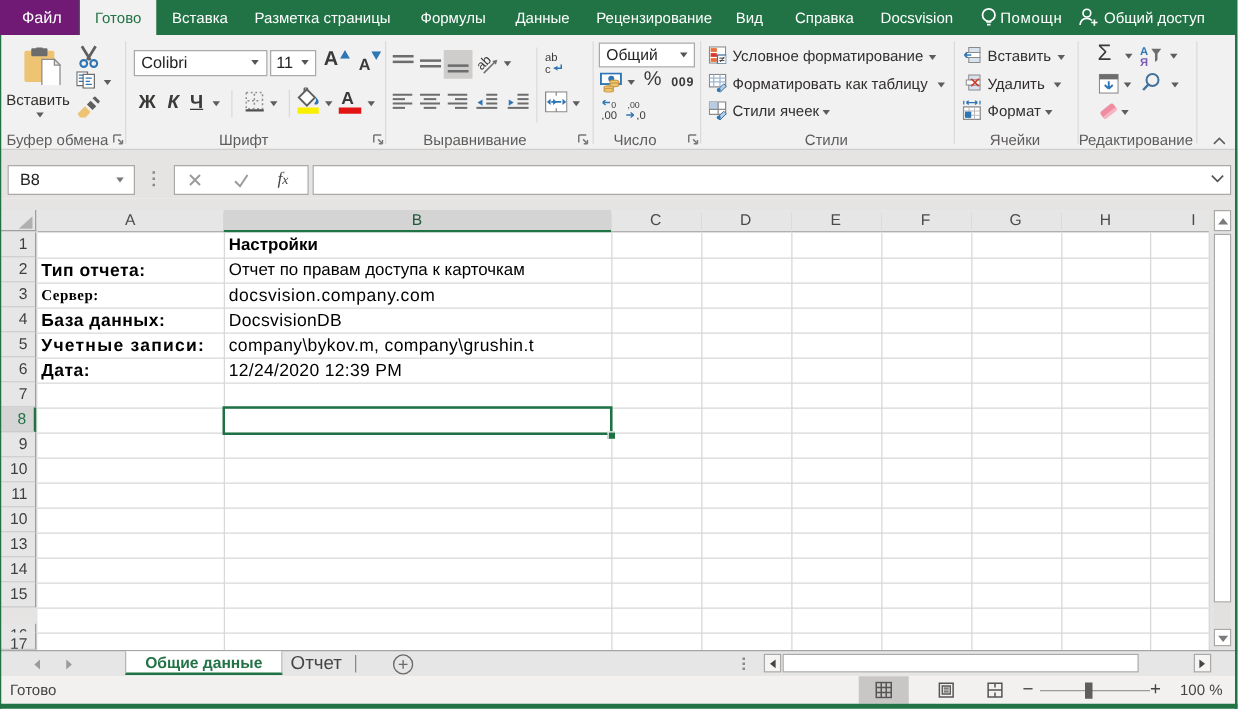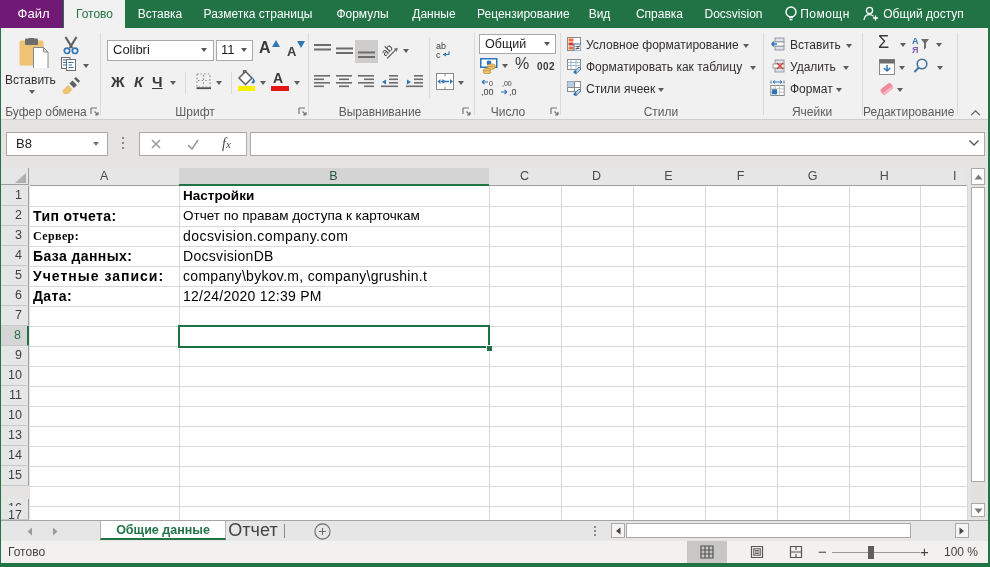--- a/index.html
+++ b/index.html
@@ -230,21 +230,21 @@
 <circle cx="9" cy="5" r="2.4" fill="#2e75b5"></circle>
 <g stroke="#c99c45" fill="#efc472">
         <ellipse cx="11.5" cy="7.5" rx="3.6" ry="1.5"></ellipse>
         <ellipse cx="11.5" cy="9.8" rx="3.6" ry="1.5"></ellipse>
         <ellipse cx="7" cy="12.2" rx="3.8" ry="1.6"></ellipse>
         <ellipse cx="7" cy="14.2" rx="3.8" ry="1.6"></ellipse>
       </g>
 </svg>
 <div class="caret" style="left:502px;top:36px;border-top-color:#5e5d5c;"></div>
 <div class="rtext" style="left:515px;top:29px;font-size:15px;color:#3b3a39;font-size:16px;">%</div>
-<div class="rtext" style="left:537px;top:32px;font-size:10px;color:#3b3a39;font-weight:bold;letter-spacing:0.5px;">002</div>
+<div class="rtext" style="left:537px;top:32px;font-size:10px;color:#3b3a39;font-weight:bold;letter-spacing:0.5px;">009</div>
 <svg class="abs" style="left:481px;top:52px;" width="18" height="16" viewBox="0 0 18 16">
       <path d="M7 2H1M1 2l2.5-2M1 2l2.5 2" stroke="#2f76b5" stroke-width="1.1" fill="none"></path>
 <text x="8" y="6" font-size="7" fill="#3b3a39" font-family="Liberation Sans">0</text>
 <text x="0" y="15" font-size="9" fill="#3b3a39" font-family="Liberation Sans">,00</text>
     </svg>
 <svg class="abs" style="left:500px;top:52px;" width="18" height="16" viewBox="0 0 18 16">
       <text x="2" y="6" font-size="7" fill="#3b3a39" font-family="Liberation Sans">,00</text>
 <path d="M1 12h6M7 12l-2.5-2M7 12l-2.5 2" stroke="#2f76b5" stroke-width="1.1" fill="none"></path>
 <text x="9" y="15" font-size="9" fill="#3b3a39" font-family="Liberation Sans">,0</text>
     </svg>
@@ -442,21 +442,21 @@
 </div>
 
 <div id="tabbar">
 <svg class="abs" style="left:26px;top:6px;" width="7" height="9" viewBox="0 0 7 9">
       <path d="M6 0.5L1.5 4.5L6 8.5z" fill="#9c9b9a"></path>
     </svg>
 <svg class="abs" style="left:52px;top:6px;" width="7" height="9" viewBox="0 0 7 9">
       <path d="M1 0.5L5.5 4.5L1 8.5z" fill="#9c9b9a"></path>
     </svg>
 <div class="abs" style="left:100px;top:0px;width:126px;height:19px;background:#fff;border-left:1px solid #b7b6b5;border-right:1px solid #b7b6b5;border-bottom:2px solid #217346;box-sizing:border-box;text-align:center;line-height:18px;font-size:12.5px;font-weight:bold;color:#217346;">Общие данные</div>
-<div class="abs" style="left:226px;top:0px;width:54px;height:19px;text-align:center;line-height:19px;font-size:18px;color:#444;">Отчет</div>
+<div class="abs" style="left:226px;top:0px;width:54px;height:19px;text-align:center;line-height:19px;font-size:15px;color:#444;">Отчет</div>
 <div class="abs" style="left:284px;top:3px;width:1px;height:14px;background:#8a8a8a;"></div>
 <svg class="abs" style="left:314px;top:2px;" width="17" height="17" viewBox="0 0 17 17">
       <circle cx="8.5" cy="8.5" r="7.6" fill="none" stroke="#6b6a69" stroke-width="1.1"></circle>
       <path d="M8.5 5v7M5 8.5h7" stroke="#6b6a69" stroke-width="1.1"></path>
     </svg>
 <div class="abs" style="left:594px;top:5px;width:2px;height:2px;background:#8a8a8a;box-shadow:0 4px 0 #8a8a8a,0 8px 0 #8a8a8a;"></div>
 <div class="whitebox" style="left:611px;top:2px;width:14px;height:15px;background:#f5f4f3;"></div>
 <svg class="abs" style="left:615px;top:6px;" width="6" height="8" viewBox="0 0 6 8">
       <path d="M5.5 0.5L1 4L5.5 7.5z" fill="#444"></path>
     </svg>

